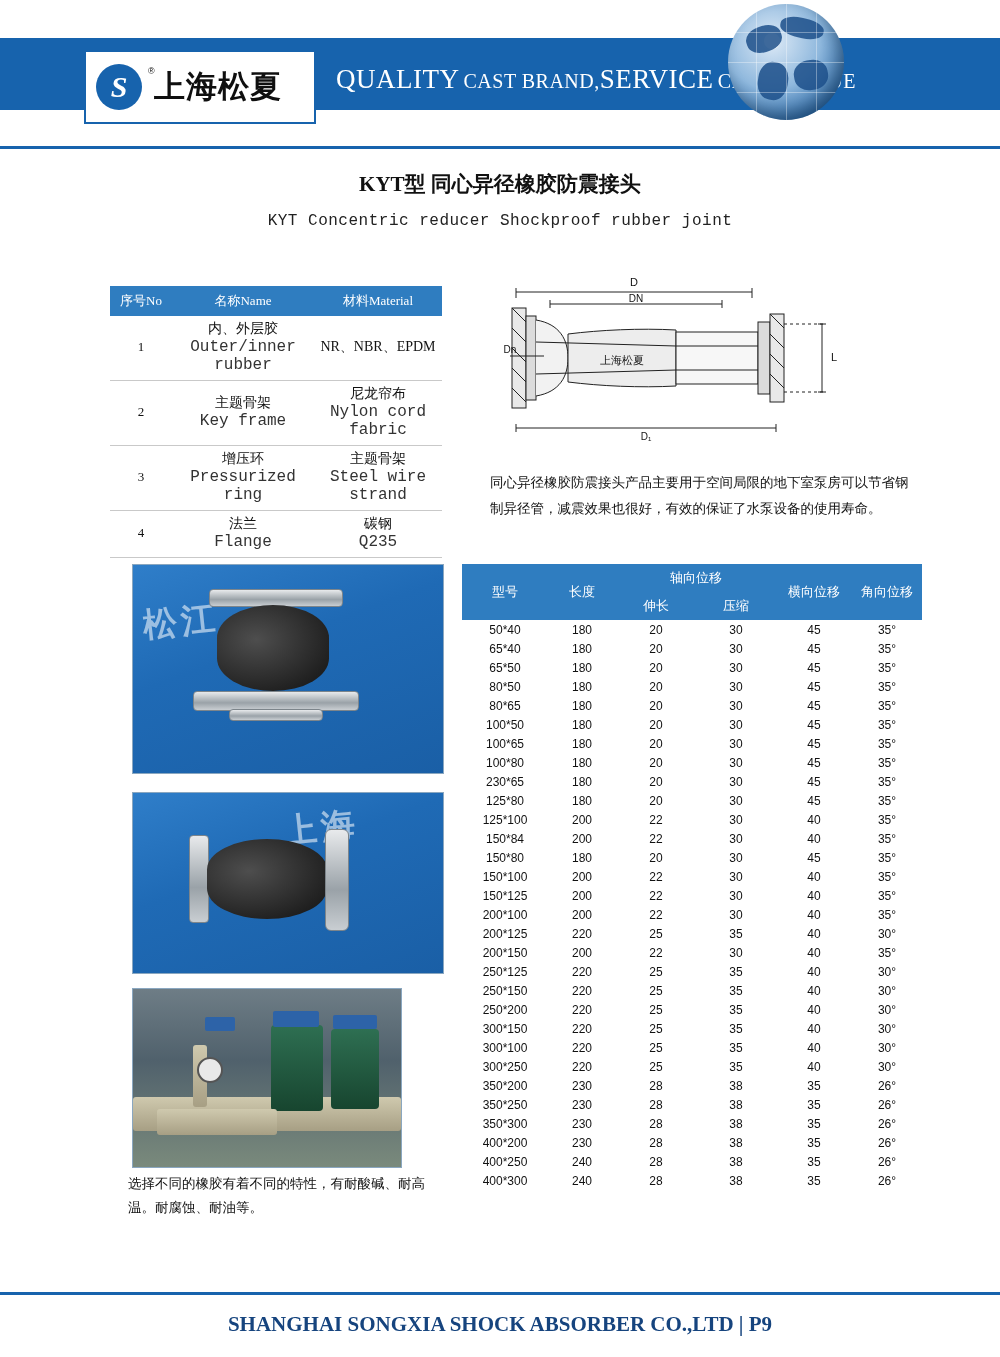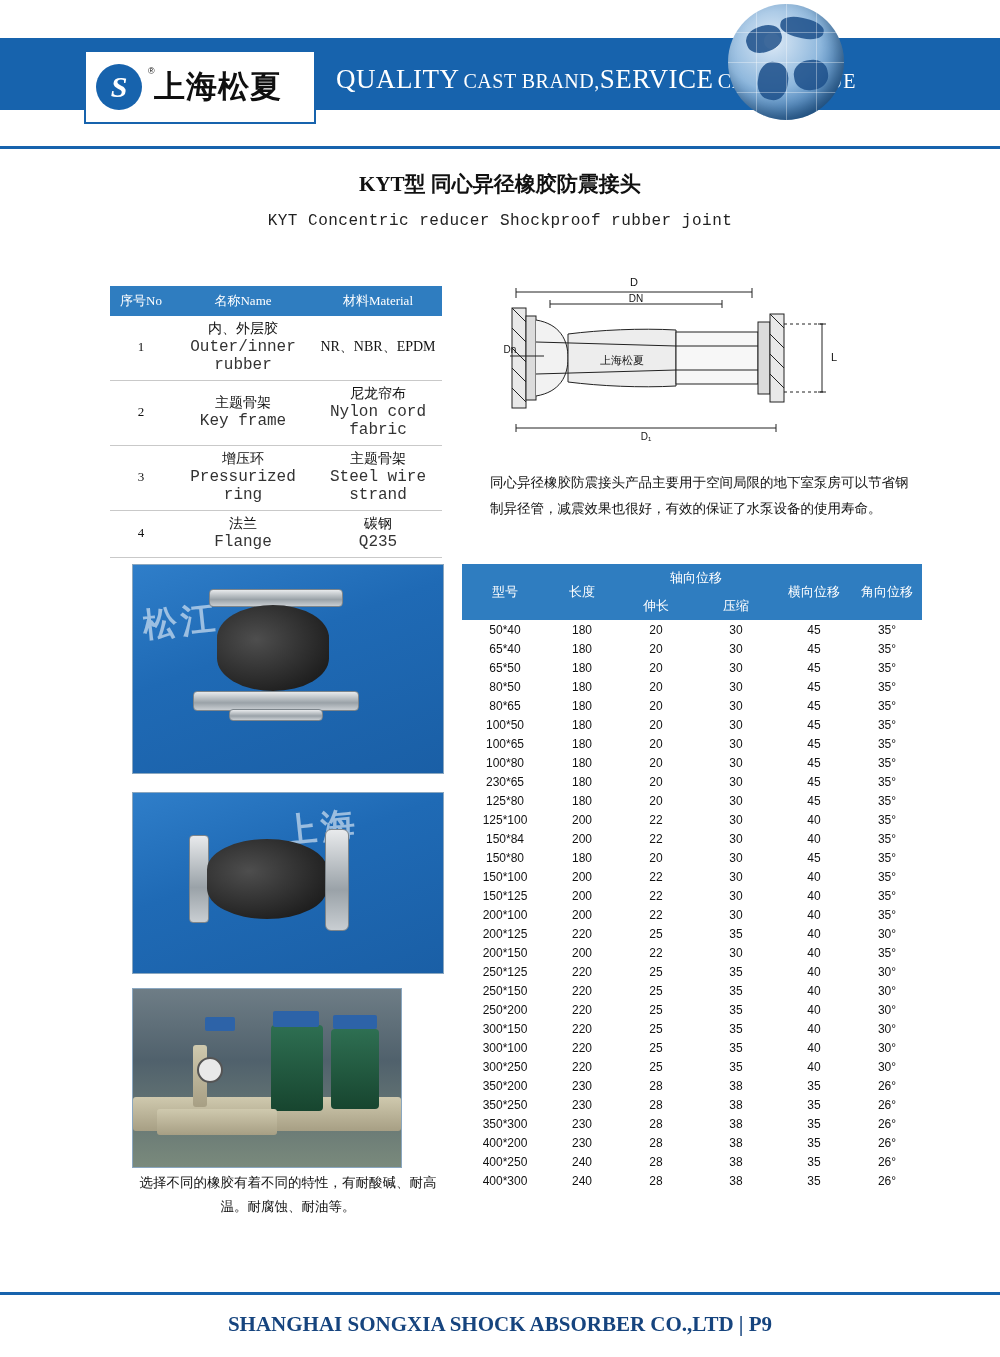--- a/index.html
+++ b/index.html
@@ -109,21 +109,21 @@
     background:radial-gradient(ellipse at 35% 40%, #4e4e4e 0%, #232323 70%, #121212 100%);
     border-radius:50% / 38%;
   }
   .ph3 .machine{position:absolute;inset:0;background:linear-gradient(180deg,#6e7d86 0%,#50616c 40%,#7a8a7c 100%);}
   .ph3 .pipe{position:absolute;background:linear-gradient(180deg,#cfc9ae,#a79f84);border-radius:3px;}
   .ph3 .pump{position:absolute;background:linear-gradient(180deg,#2e6f52,#17452f);border-radius:4px;}
   .ph3 .blue{position:absolute;background:#2d63a8;border-radius:2px;}
 
   .photo-caption{
     position:absolute;left:128px;top:1172px;width:320px;
-    font-family:Liberation Mono, monospace;font-size:13.5px;color:#111;line-height:24px;text-align:center;
+    font-family:Liberation Serif, serif;font-size:13.5px;color:#111;line-height:24px;
   }
 
   
   .spec-wrap{position:absolute;left:462px;top:564px;width:460px;}
   .spec{border-collapse:collapse;width:460px;}
   .spec th{
     background:#2f7dc0;color:#fff;font-weight:normal;
     font-family:"Liberation Serif", serif;font-size:13px;padding:5px 0;
     border:none;
   }

